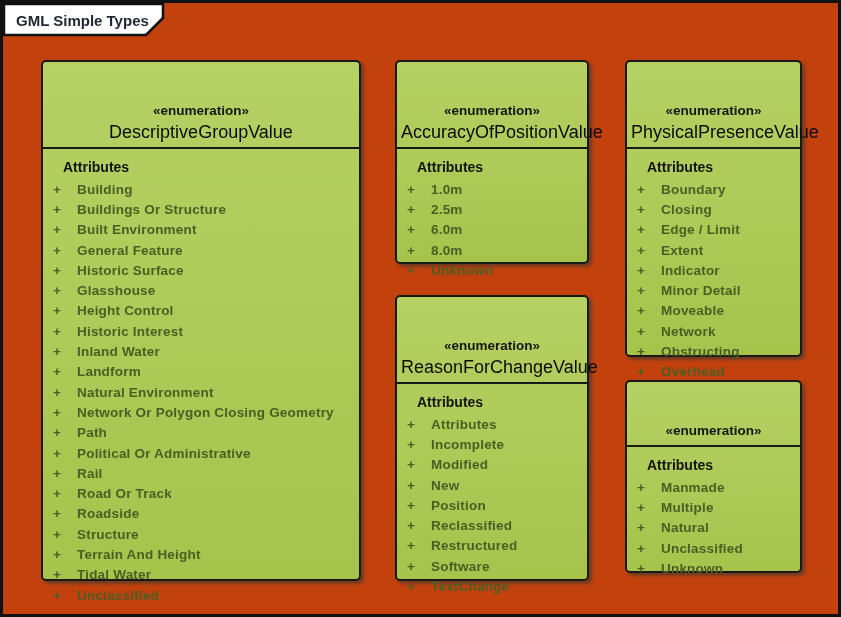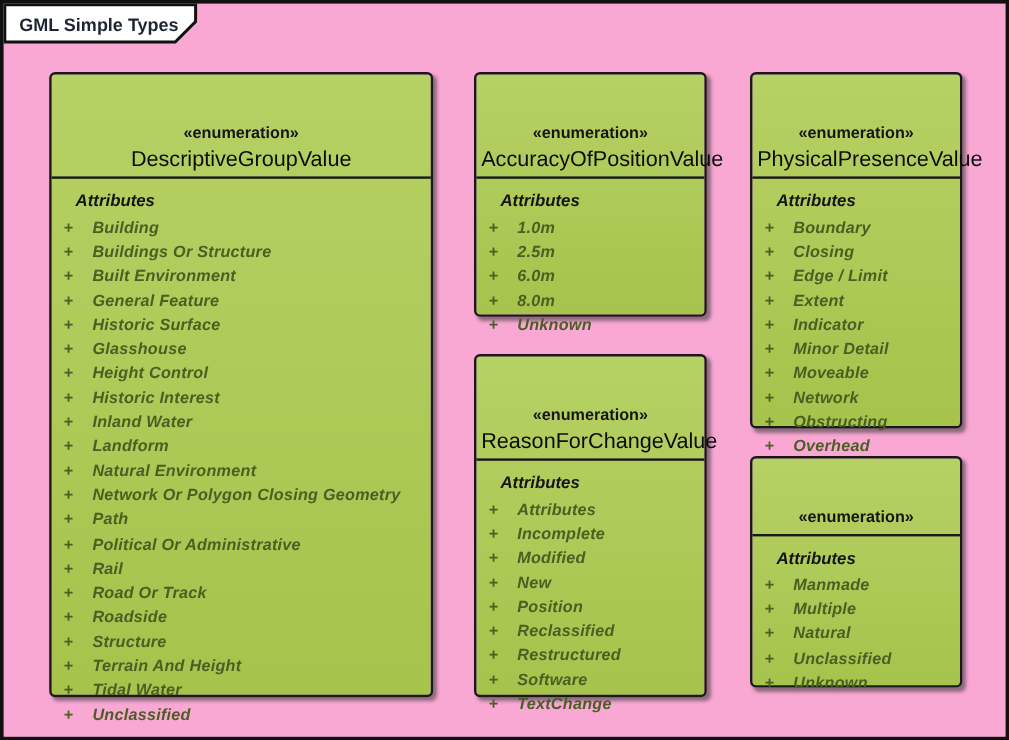--- a/index.html
+++ b/index.html
@@ -10,21 +10,21 @@
     overflow: hidden;
     background: #ffffff;
     font-family: "Liberation Sans", "DejaVu Sans", sans-serif;
   }
   .frame {
     position: absolute;
     left: 0; top: 0;
     width: 841px; height: 617px;
     box-sizing: border-box;
     border: 3px solid #111111;
-    background: #f9a8d4;
+    background: #c2410c;
   }
   .tab-svg {
     position: absolute;
     left: 0; top: 0;
   }
   .tab-svg text {
     font-family: "Liberation Sans", "DejaVu Sans", sans-serif;
     font-size: 15px;
     font-weight: bold;
     fill: #1d2633;
@@ -52,21 +52,20 @@
   .enum-name {
     font-size: 18px;
     font-weight: normal;
     color: #0c0c0c;
     line-height: 20px;
     margin-top: 2px;
   }
   .box-body {
     padding: 9px 0 4px 8px;
     overflow: hidden;
-    font-style: italic;
   }
   .attributes-label {
     font-size: 14px;
     font-weight: bold;
     color: #141414;
     margin: 0 0 3px 12px;
     line-height: 18px;
   }
   .row {
     display: flex;

